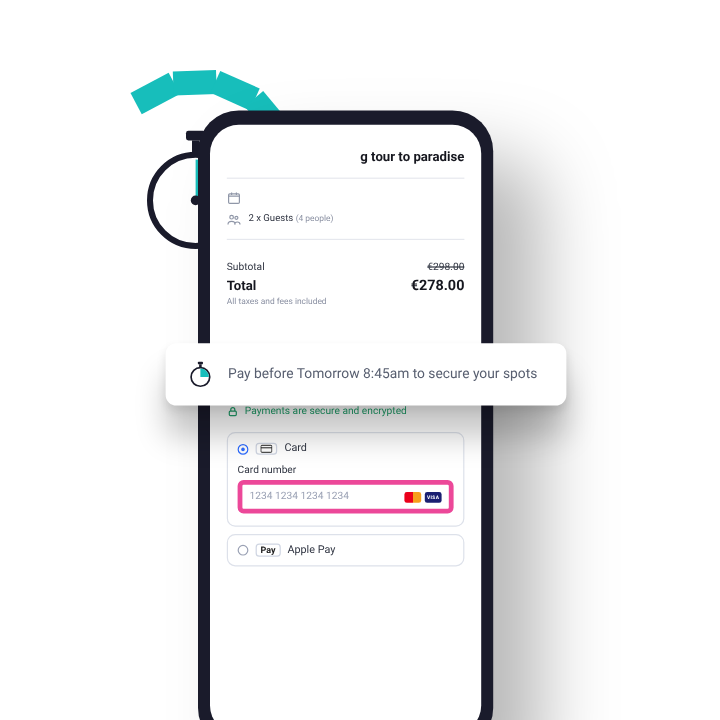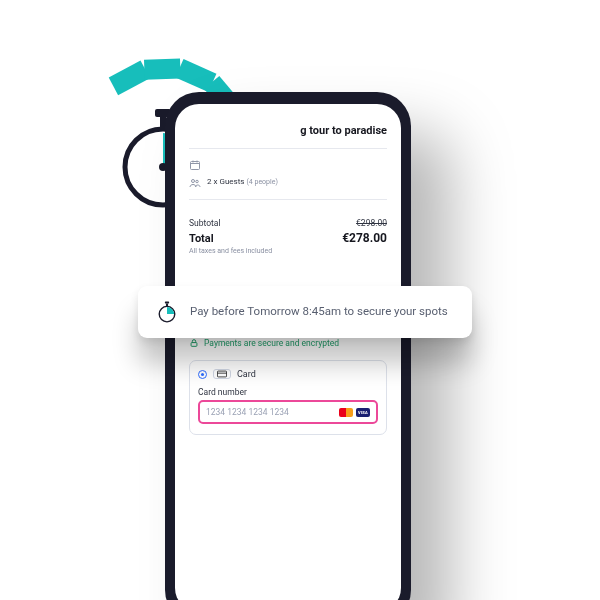--- a/index.html
+++ b/index.html
@@ -62,21 +62,21 @@
   .radio {
     width: 9px; height: 9px; border-radius: 50%;
     border: 1px solid #9aa1b4; position: relative; flex: 0 0 9px; cursor: pointer;
   }
   .radio.checked { border-color: #2f6dff; }
   .radio.checked::after { content: ""; position: absolute; inset: 2px; border-radius: 50%; background: #2f6dff; }
   .glyph-box { border: 1px solid #cfd5e2; border-radius: 3px; padding: 0 3px; font-size: 7.5px; font-weight: 700; color: #222; line-height: 1.2; display: inline-flex; align-items:center; }
 
   .field-label { font-size: 8.5px; color: #303542; margin-bottom: 3px; }
   .input {
-    width: 100%; border: 2px solid #ec4899; border-radius: 5px;
+    width: 100%; border: 4px solid #ec4899; border-radius: 5px;
     padding: 5px 6px; font-size: 8.5px; color: #303542;
     display: flex; align-items: center; justify-content: space-between; gap: 4px;
   }
   .input .ph { color: #9aa1b4; }
   .brand-row { display: flex; gap: 3px; align-items: center; }
   .brand { width: 14px; height: 9px; border-radius: 2px; }
   .mc { background: linear-gradient(90deg,#eb001b 50%,#f79e1b 50%); }
   .visa { background: #1a1f71; position: relative; }
   .visa::after { content: "VISA"; position: absolute; inset: 0; display: flex; align-items: center; justify-content: center; font-size: 4px; color: #fff; font-weight: 800; letter-spacing: .3px;}
   .cvc-icn { width: 14px; height: 9px; border-radius: 2px; border: 1px solid #cfd5e2; position: relative;}
@@ -190,20 +190,28 @@
         <div class="input">
           <span class="ph">1234 1234 1234 1234</span>
           <span class="brand-row">
             <span class="brand mc"></span>
             <span class="brand visa"></span>
           </span>
         </div>
 
       </div>
 
+      <div class="applepay">
+        <span class="radio"></span>
+        <span class="glyph-box">
+            <span style="font-weight:400"></span>
+            <span>Pay</span>
+          </span>
+        <span>Apple Pay</span>
+      </div>
     </div>
   </div>
 </div>
 
 <div class="callout">
   <svg class="mini-sw" width="22" height="24" viewBox="0 0 30 34">
     <circle cx="15" cy="20" r="11" fill="#fff" stroke="#1a1b2b" stroke-width="2"></circle>
     <path d="M15 20 L15 10 A10 10 0 0 1 25 20 Z" fill="#17bebb"></path>
     <rect x="12" y="2" width="6" height="3" rx="1" fill="#1a1b2b"></rect>
     <rect x="13.5" y="5" width="3" height="4" fill="#1a1b2b"></rect>

